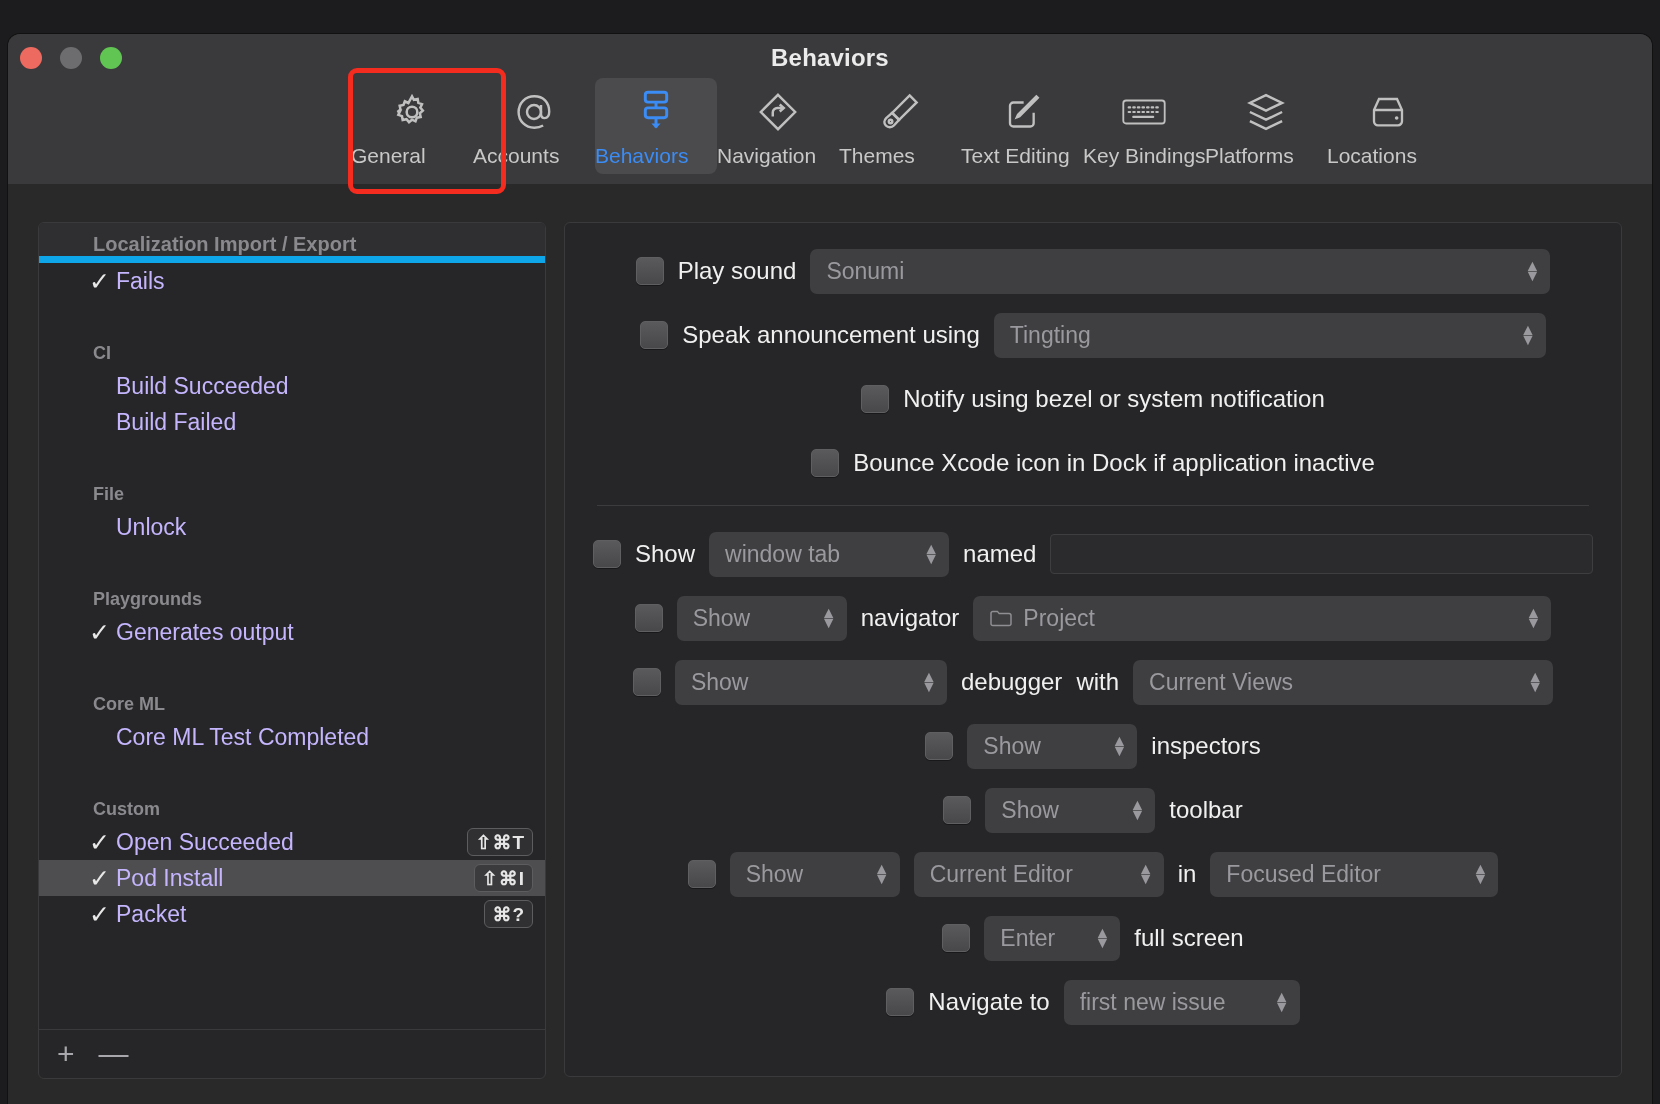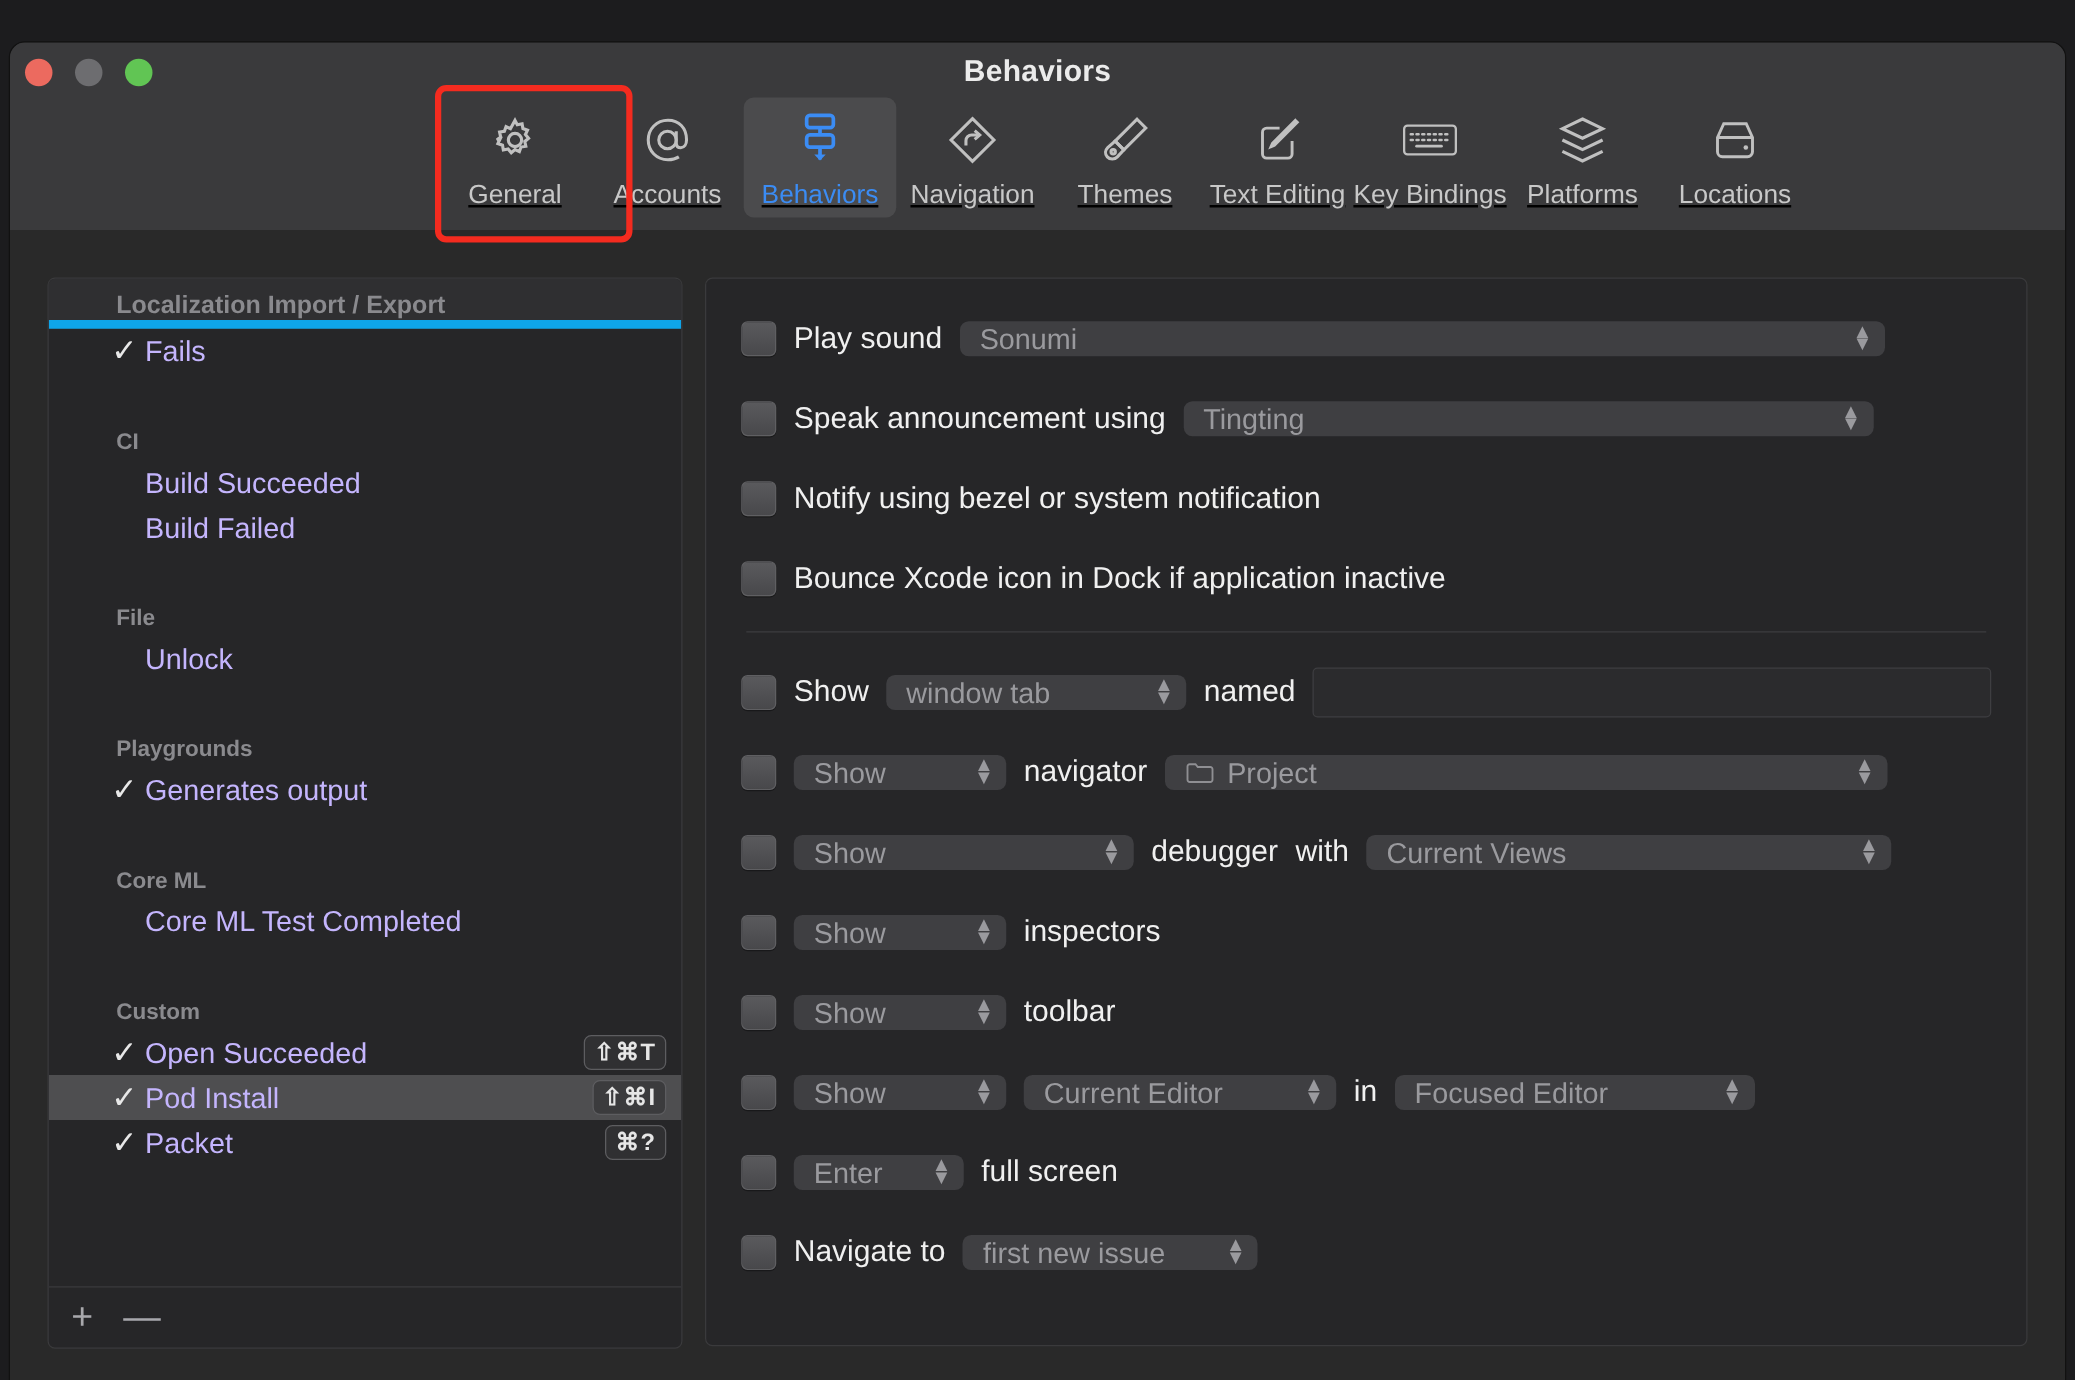--- a/index.html
+++ b/index.html
@@ -75,25 +75,23 @@
     align-items: flex-start;
     gap: 0px;
     padding-left: 140px;
   }
   .tab {
     width: 122px;
     padding: 8px 0 6px 0;
     border-radius: 8px;
     display: flex;
     flex-direction: column;
-    align-items: center;
     gap: 6px;
     cursor: default;
     position: relative;
-    text-decoration: underline;
   }
   .tab .glyph {
     height: 52px;
     display: flex;
     align-items: center;
     justify-content: center;
   }
   .tab .tlabel {
     font-size: 21px;
     color: #c8c8c8;
@@ -237,40 +235,41 @@
     border-radius: 6px;
     padding: 26px 28px 0 28px;
     box-sizing: border-box;
   }
   .orow {
     display: flex;
     align-items: center;
     height: 44px;
     margin-bottom: 20px;
     gap: 14px;
+    justify-content: center;
   }
   .cbox {
     width: 26px;
     height: 26px;
     border-radius: 5px;
     background: linear-gradient(#5a5a5d, #48484b);
     border: 1px solid #5f5f62;
     box-shadow: 0 1px 0 rgba(0,0,0,0.35);
     flex: none;
   }
   .olabel {
     font-size: 24px;
     color: #f0f0f0;
     white-space: nowrap;
   }
 
   
   .popup {
     position: relative;
-    height: 28px;
+    height: 45px;
     border-radius: 7px;
     background: #3f3f42;
     display: flex;
     align-items: center;
     padding: 0 34px 0 16px;
     box-sizing: border-box;
     color: #9a9a9e;
     font-size: 23px;
     white-space: nowrap;
     flex: none;

